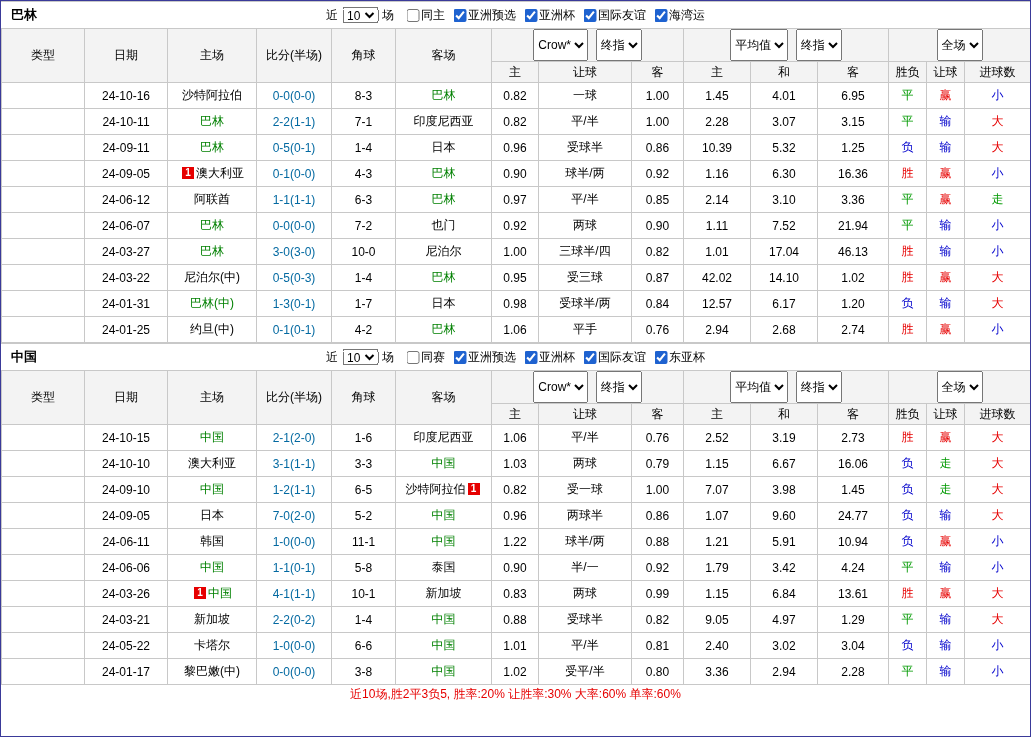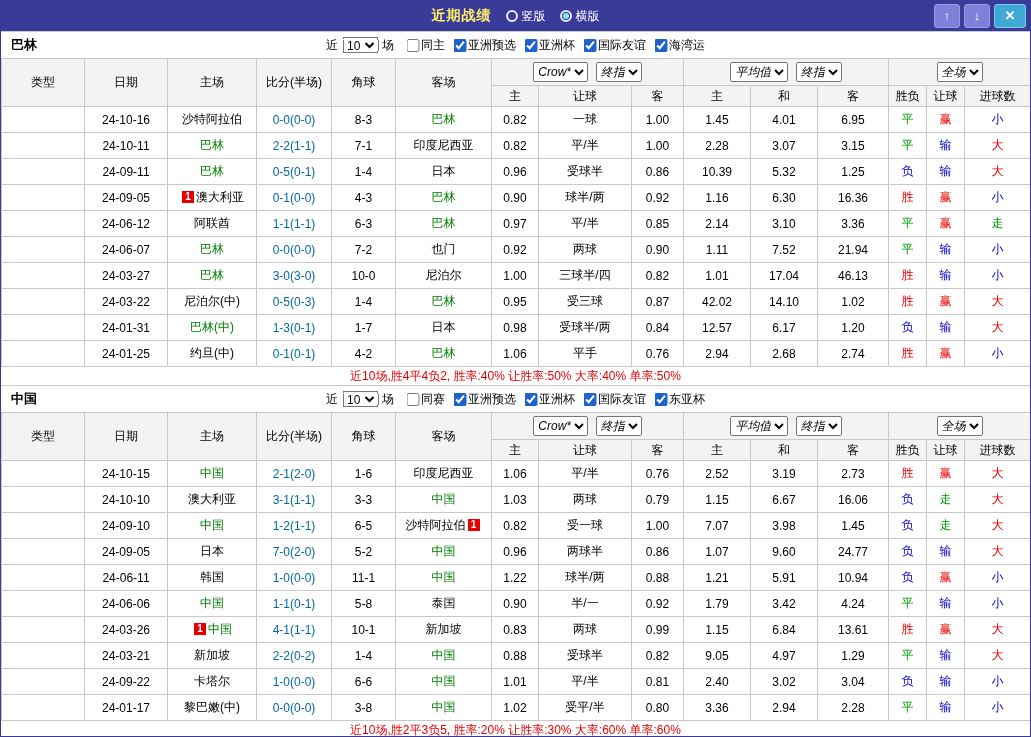--- a/index.html
+++ b/index.html
@@ -60,21 +60,21 @@
   
   table.stats-table { width: 100%; border-collapse: collapse; table-layout: fixed; padding-left: 24px; }
   .stats-table th, .stats-table td {
     border: 1px solid #c8c8c8;
     text-align: center; padding: 0;
     overflow: hidden; white-space: nowrap;
   }
   .stats-table thead th { background: #f3f3f3; font-weight: normal; color: #000; }
   .stats-table tr.hrow1 th { height: 27px; }
   .stats-table tr.hrow2 th { height: 21px; }
-  .stats-table thead select { font-size: 12px; height: 20px; margin: 0 2px; font-style: italic; }
+  .stats-table thead select { font-size: 12px; height: 32px; margin: 0 2px; }
   .stats-table tbody td { height: 26px; background: #fff; }
   td.type-pre { background: #18a62c; color: #fff; font-weight: bold; }
   td.type-cup { background: #4fc161; color: #fff; font-weight: bold; }
   td.score { color: #0369a1; }
   td.focus-team { color: #008000; }
   td.c-red   { color: #e60000; }
   td.c-blue  { color: #0000cc; }
   td.c-green { color: #009900; }
   .card {
     display: inline-block; min-width: 12px; height: 12px; line-height: 12px;
@@ -84,38 +84,20 @@
   .summary {
     height: 18px; line-height: 18px; text-align: center;
     color: #e60000; background: #fff;
   }
 </style>
 </head>
 <body>
 
 <div class="window">
 
-  <div class="titlebar">
-    <div class="title-center">
-      <span class="title-text">近期战绩</span>
-      <span class="radio">
-        <span class="radio-dot"></span>
-        <span class="radio-label">竖版</span>
-      </span>
-      <span class="radio">
-        <span class="radio-dot selected"></span>
-        <span class="radio-label">横版</span>
-      </span>
-    </div>
-    <div class="tb-buttons">
-      <button class="tb-btn updown">↑</button>
-      <button class="tb-btn updown">↓</button>
-      <button class="tb-btn close">✕</button>
-    </div>
-  </div>
 
   <section class="team-section">
     <div class="section-head">
       <span class="team-name">巴林</span>
       <div class="filter">
         <span>近</span>
         <select><option>10</option></select>
         <span>场</span>
         <span class="checklist">
             <label class="chk">
@@ -357,21 +339,20 @@
             <td>0.76</td>
             <td>2.94</td>
             <td>2.68</td>
             <td>2.74</td>
             <td class="c-red">胜</td>
             <td class="c-red">赢</td>
             <td class="c-blue">小</td>
           </tr>
         </tbody>
     </table>
-    <div class="summary">近10场,胜4平4负2, 胜率:40% 让胜率:50% 大率:40% 单率:50%</div>
   </section>
 
   <section class="team-section">
     <div class="section-head">
       <span class="team-name">中国</span>
       <div class="filter">
         <span>近</span>
         <select><option>10</option></select>
         <span>场</span>
         <span class="checklist">
@@ -580,21 +561,21 @@
             <td>0.82</td>
             <td>9.05</td>
             <td>4.97</td>
             <td>1.29</td>
             <td class="c-green">平</td>
             <td class="c-blue">输</td>
             <td class="c-red">大</td>
           </tr>
           <tr>
             <td class="type-cup">亚洲杯</td>
-            <td>24-09-22</td>
+            <td>24-05-22</td>
             <td>卡塔尔</td>
             <td class="score">1-0(0-0)</td>
             <td>6-6</td>
             <td class="focus-team">中国</td>
             <td>1.01</td>
             <td>平/半</td>
             <td>0.81</td>
             <td>2.40</td>
             <td>3.02</td>
             <td>3.04</td>

